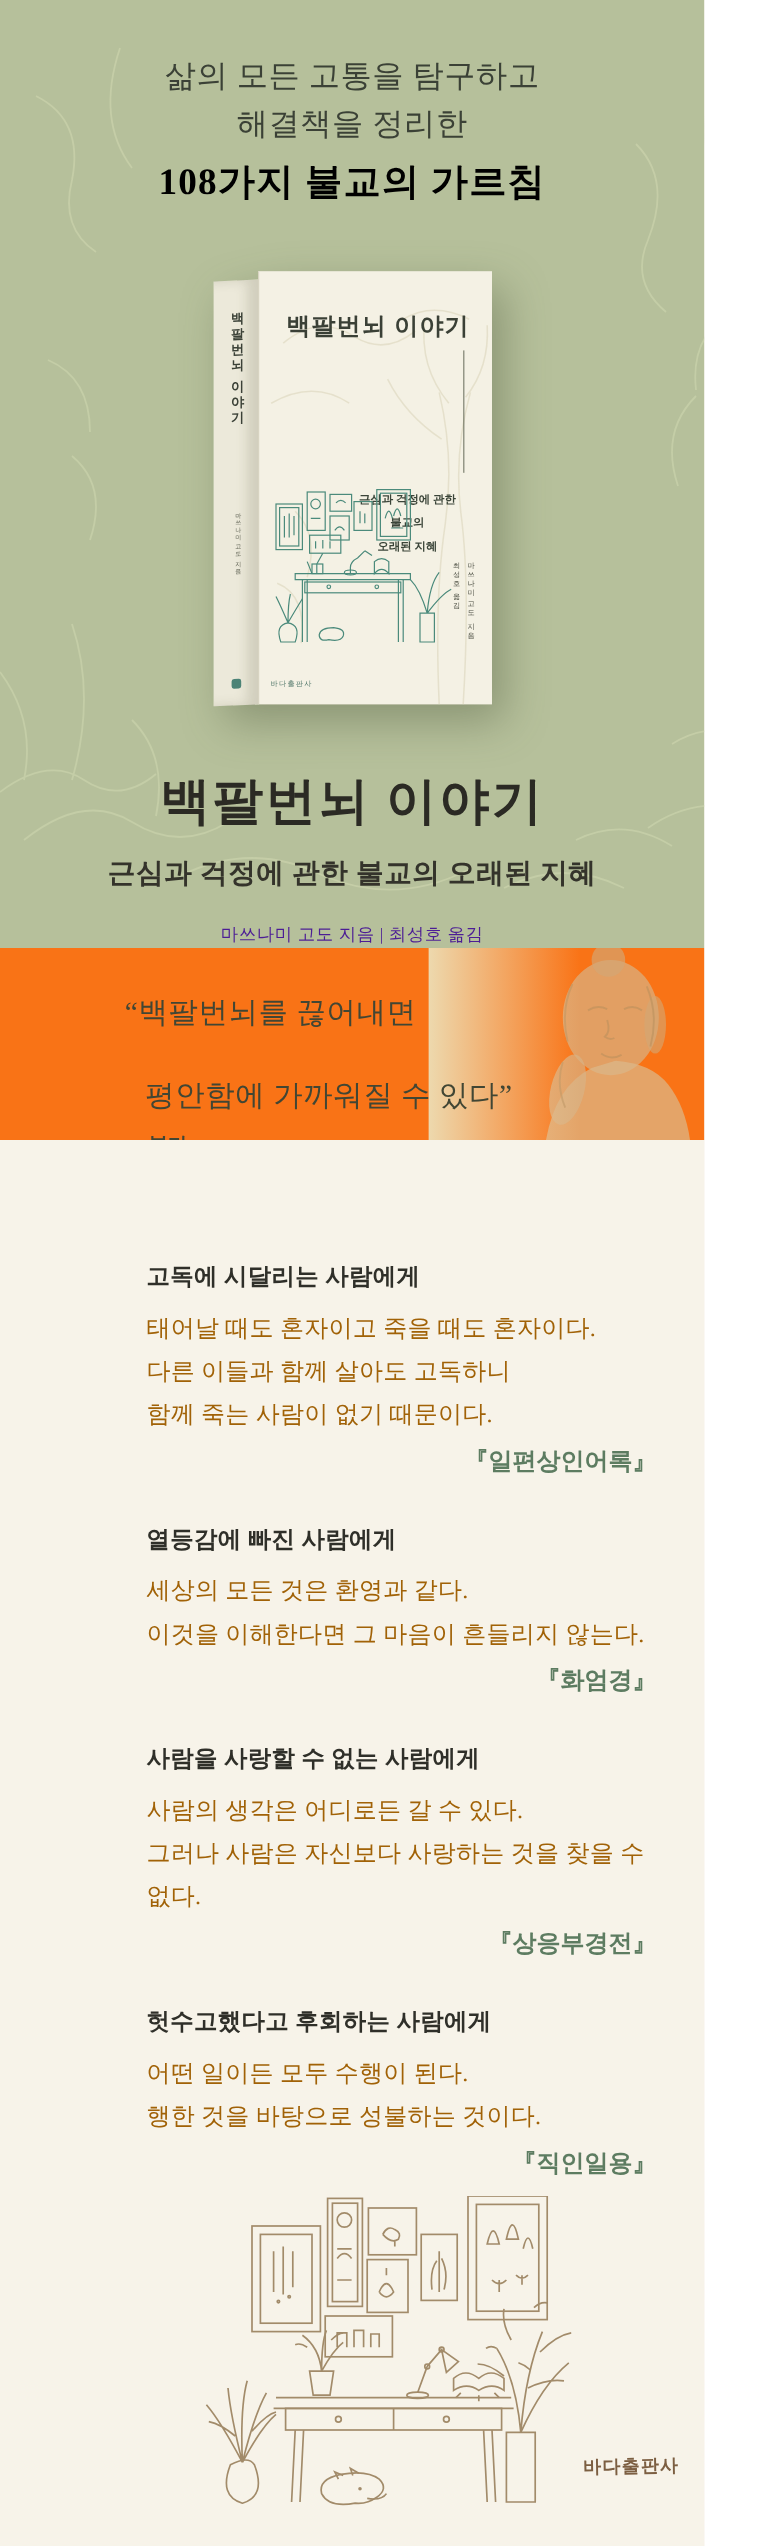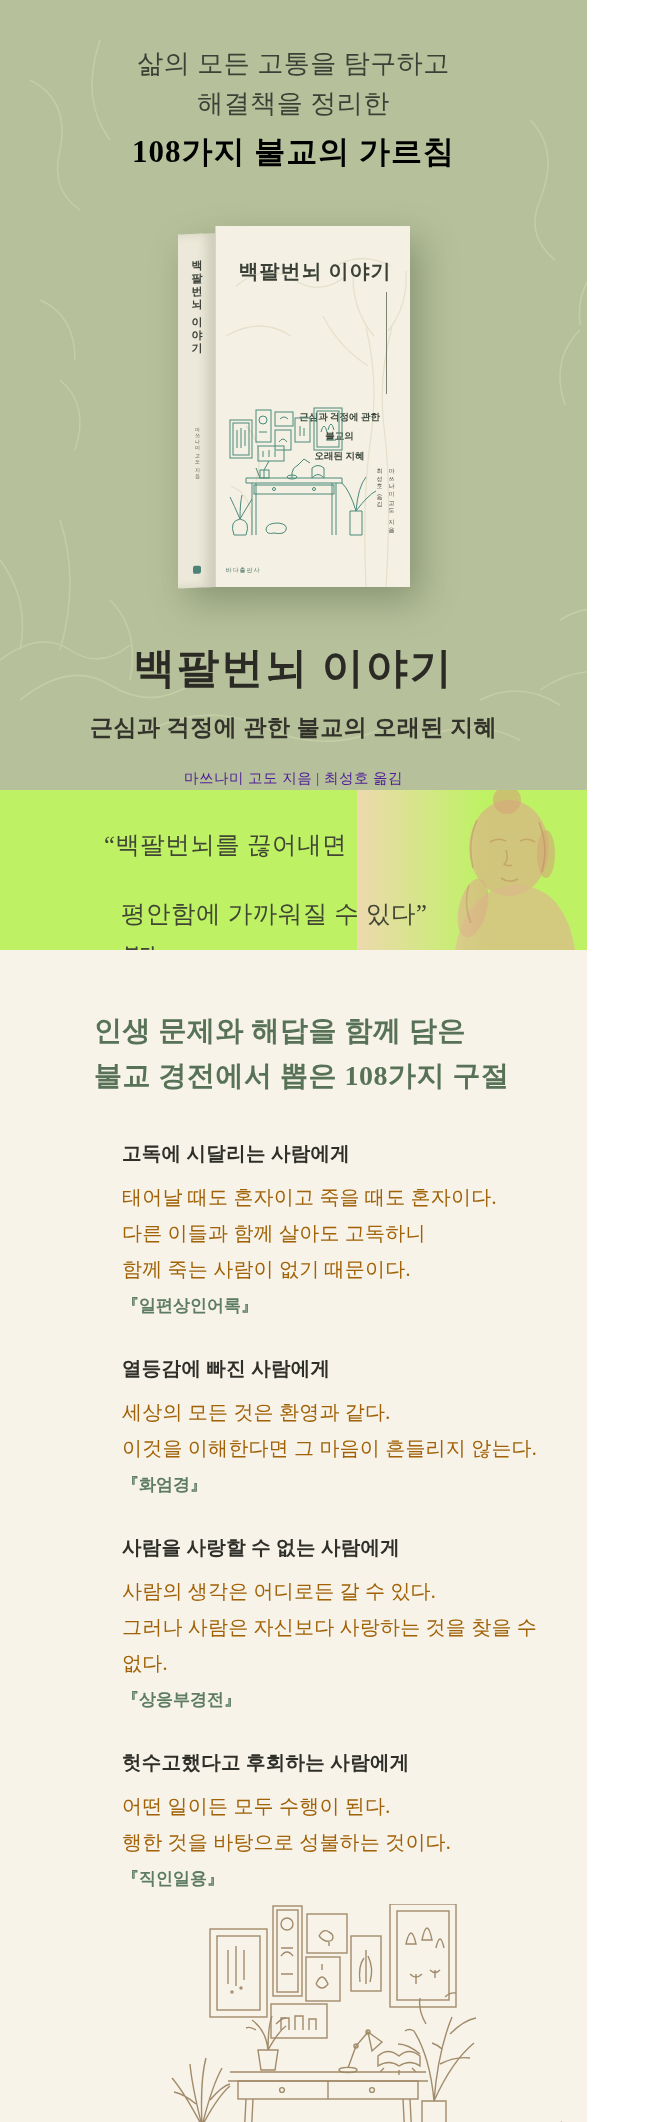--- a/index.html
+++ b/index.html
@@ -37,35 +37,35 @@
                        font-size:6px; color:#4b4e42; letter-spacing:1.5px; }
   .cover-author-vert span { display:inline-block; margin-left:3px; }
   .cover-art { position:absolute; left:6px; top:176px; }
   .cover-pub { position:absolute; left:10px; bottom:12px; font-size:6px; color:#53796c; letter-spacing:1px; }
 
   .main-title { margin-top:46px; font-size:42px; font-weight:600; color:#2b2a24; letter-spacing:2px; position:relative; }
   .main-subtitle { margin-top:16px; font-size:23px; font-weight:600; color:#34332b; letter-spacing:.5px; position:relative; }
   .main-authors { margin-top:26px; font-size:14.5px; color:#4c1d95; letter-spacing:.5px; position:relative; }
 
   
-  .quote { position:relative; height:160px; background:#bef264; overflow:hidden; padding:34px 0 0 104px; }
+  .quote { position:relative; height:160px; background:#f97316; overflow:hidden; padding:34px 0 0 104px; }
   .buddha { position:absolute; right:0; top:0; }
   .quote-line { position:relative; font-size:24.5px; line-height:41px; color:#414634; letter-spacing:.5px; }
   .quote-line.l2 { padding-left:17px;margin-top:28px; }
   .quote-attr { position:relative; margin-top:9px; padding-left:3px; font-size:16.5px; font-weight:bold; color:#414634; }
 
   
   .excerpts { position:relative; height:1172px; background:#f7f3e9; padding-top:58px; }
   .ex-heading { padding-left:94px; font-size:28px; font-weight:bold; color:#587257; line-height:45px; letter-spacing:.5px; }
   .ex-list { padding:0 40px 0 90px; }
   .ex-item { margin-top:38px;margin-left:32px; }
   .ex-item:first-child { margin-top:42px; }
   .ex-item h4 { font-size:19.5px; font-weight:bold; color:#2f2f29; letter-spacing:.3px; margin-bottom:12px; }
   .ex-item p { font-size:20px; color:#a16207; line-height:36px; letter-spacing:.2px; }
-  .ex-item .src { margin-top:7px; font-size:17px; font-weight:bold; color:#5d7c61; }
+  .ex-item .src { margin-top:7px; font-size:20px; font-weight:bold; color:#5d7c61;text-align:right; }
 
   
   .footer-illo { position:relative; margin-top:14px; height:270px; }
   .desk-svg { position:absolute; left:110px; top:0; }
   .publisher { position:absolute; left:486px; top:216px; font-size:15px; font-weight:bold; color:#7c5f42;
                letter-spacing:1px; transform:rotate(-1deg); }
 </style>
 </head>
 <body>
 
@@ -181,24 +181,20 @@
         </g>
       </g>
       <rect x="0" y="0" width="230" height="160" fill="url(#fadeL)"></rect>
     </svg>
     <p class="quote-line">“백팔번뇌를 끊어내면</p>
     <p class="quote-line l2">평안함에 가까워질 수 있다”</p>
     <p class="quote-attr">—붓다</p>
   </section>
 
   <section class="excerpts">
-    <h3 class="ex-heading">
-      <span>인생 문제와 해답을 함께 담은</span><br>
-      <span>불교 경전에서 뽑은 108가지 구절</span>
-    </h3>
 
     <div class="ex-list">
       <article class="ex-item">
         <h4>고독에 시달리는 사람에게</h4>
         <p>태어날 때도 혼자이고 죽을 때도 혼자이다.</p>
         <p>다른 이들과 함께 살아도 고독하니</p>
         <p>함께 죽는 사람이 없기 때문이다.</p>
         <div class="src">『일편상인어록』</div>
       </article>
 

